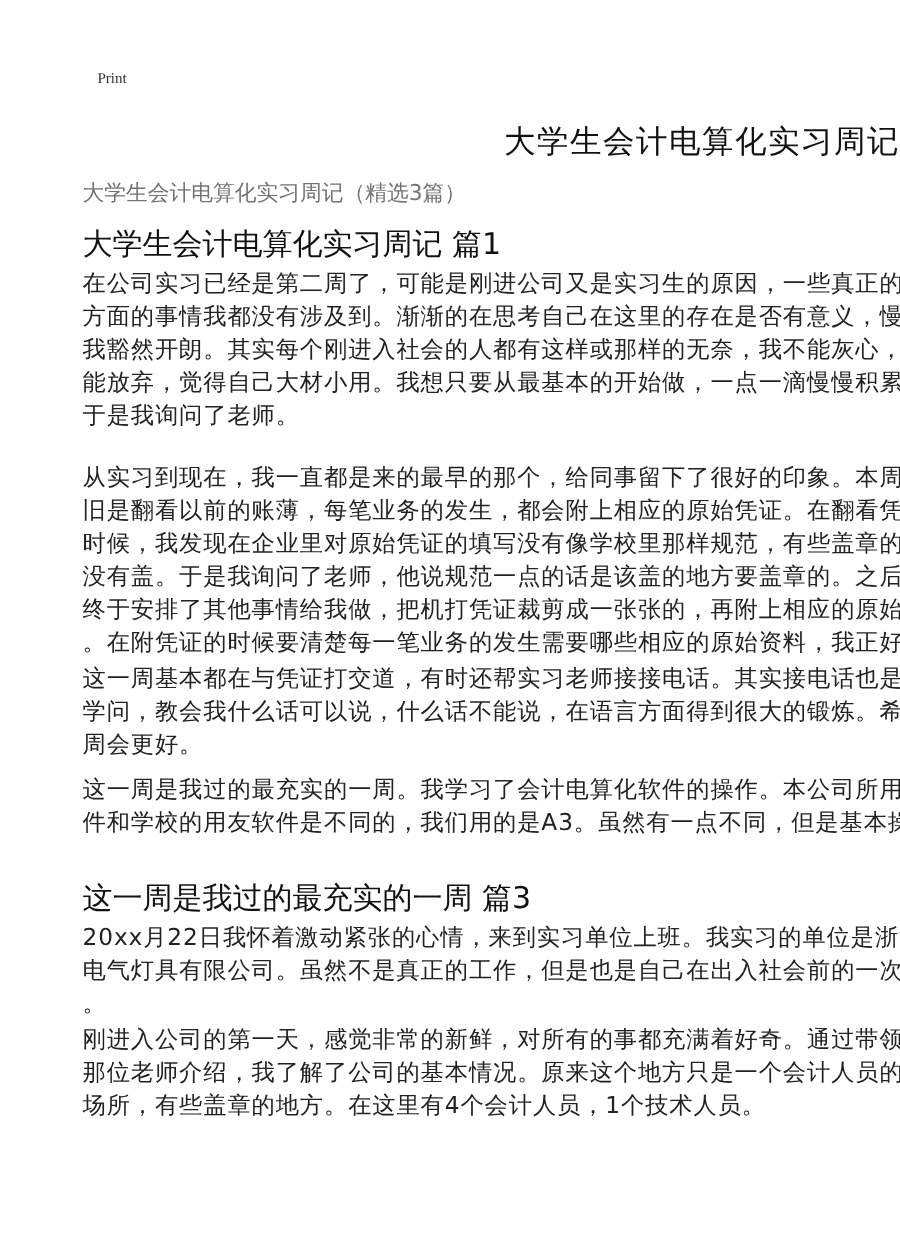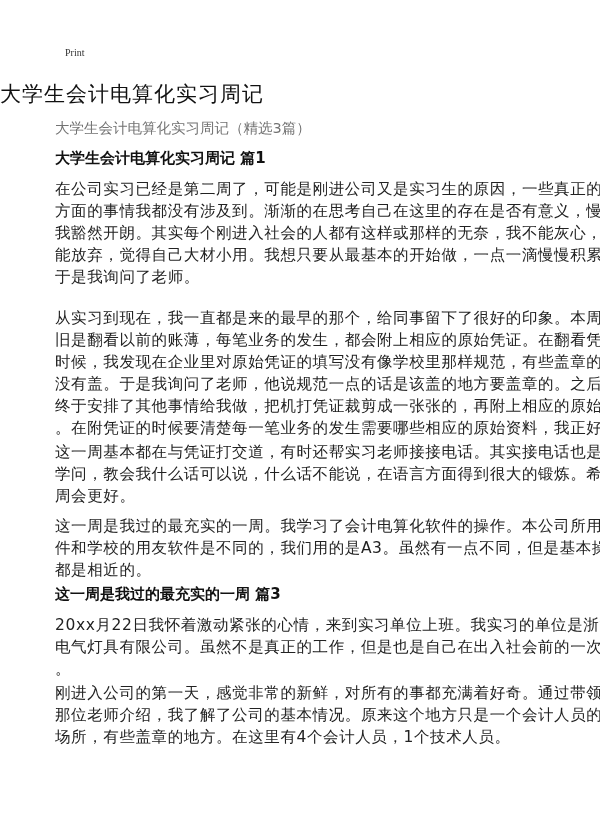--- a/index.html
+++ b/index.html
@@ -1,24 +1,24 @@
 <!DOCTYPE html>
 <html><head>
 <meta charset="utf-8">
 <style>
   html, body { margin: 0; padding: 0; background: #ffffff; }
   body { width: 600px; height: 828px; position: relative; overflow: hidden;
          font-family: "DejaVu Sans", "Liberation Sans", sans-serif; color: #1a1a1a; }
   .page { position: absolute; left: 0; top: 0; width: 600px; height: 828px; }
   .print { position: absolute; left: 48px; top: 47px; font-family: "Liberation Serif", "DejaVu Serif", serif;
            font-size: 10px; color: #333; margin-left: 17px; }
-  .title { position: absolute; left: 0; width: 600px; top: 80px; text-align: left;
+  .title { position: absolute; left: 0; width: 600px; top: 80px; text-align: right;
            font-size: 21px; font-weight: normal; color: #111; letter-spacing: 1px; }
   .subtitle { position: absolute; left: 55px; top: 119px; font-size: 14.5px; color: #737373; }
-  .h { position: absolute; left: 55px; font-size: 15px; font-weight: bold; color: #111; }
+  .h { position: absolute; left: 55px; font-size: 20px; font-weight: normal; color: #111; }
   .para { position: absolute; left: 55px; width: 500px; }
   .line { font-size: 15.5px; line-height: 22px; height: 22px; white-space: nowrap; color: #222; letter-spacing: 0.6px; }
 </style>
 </head>
 <body>
 
 <div class="page">
 
   <div class="print">Print</div>
   <div class="title">大学生会计电算化实习周记</div>
@@ -46,21 +46,20 @@
   <div class="para" style="top:441px">
     <div class="line">这一周基本都在与凭证打交道，有时还帮实习老师接接电话。其实接电话也是一门</div>
     <div class="line">学问，教会我什么话可以说，什么话不能说，在语言方面得到很大的锻炼。希望下</div>
     <div class="line">周会更好。</div>
   </div>
 
 
   <div class="para" style="top:515px">
     <div class="line">这一周是我过的最充实的一周。我学习了会计电算化软件的操作。本公司所用的软</div>
     <div class="line">件和学校的用友软件是不同的，我们用的是A3。虽然有一点不同，但是基本操作</div>
-    <div class="line">都是相近的。</div>
   </div>
 
   <div class="h" style="top:585px">这一周是我过的最充实的一周 篇3</div>
 
   <div class="para" style="top:614px">
     <div class="line">20xx月22日我怀着激动紧张的心情，来到实习单位上班。我实习的单位是浙江沪乐</div>
     <div class="line">电气灯具有限公司。虽然不是真正的工作，但是也是自己在出入社会前的一次锻炼</div>
     <div class="line">。</div>
   </div>
 

